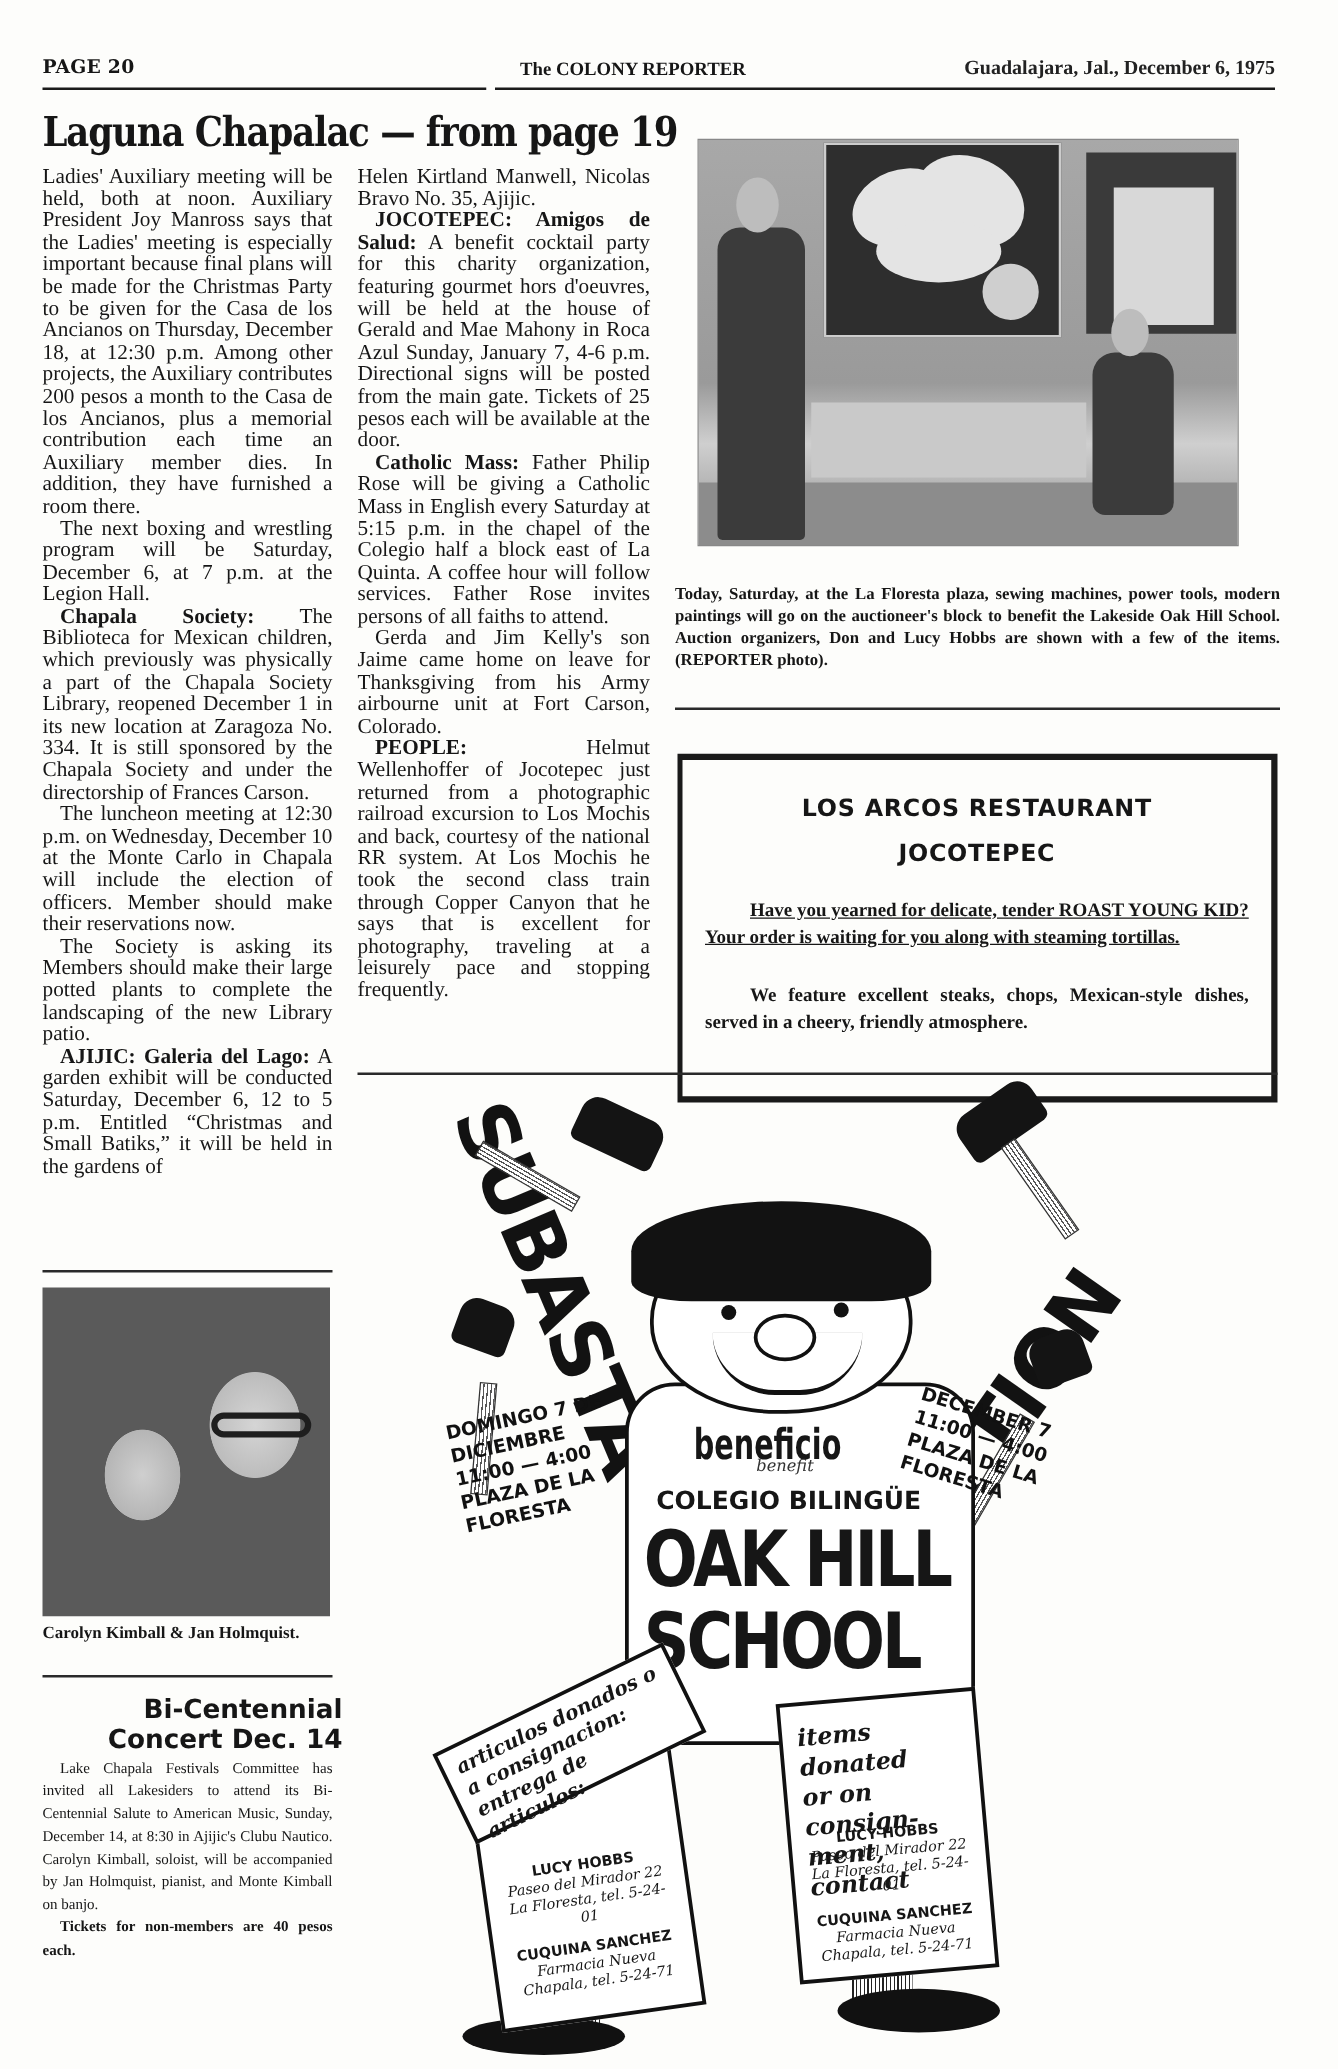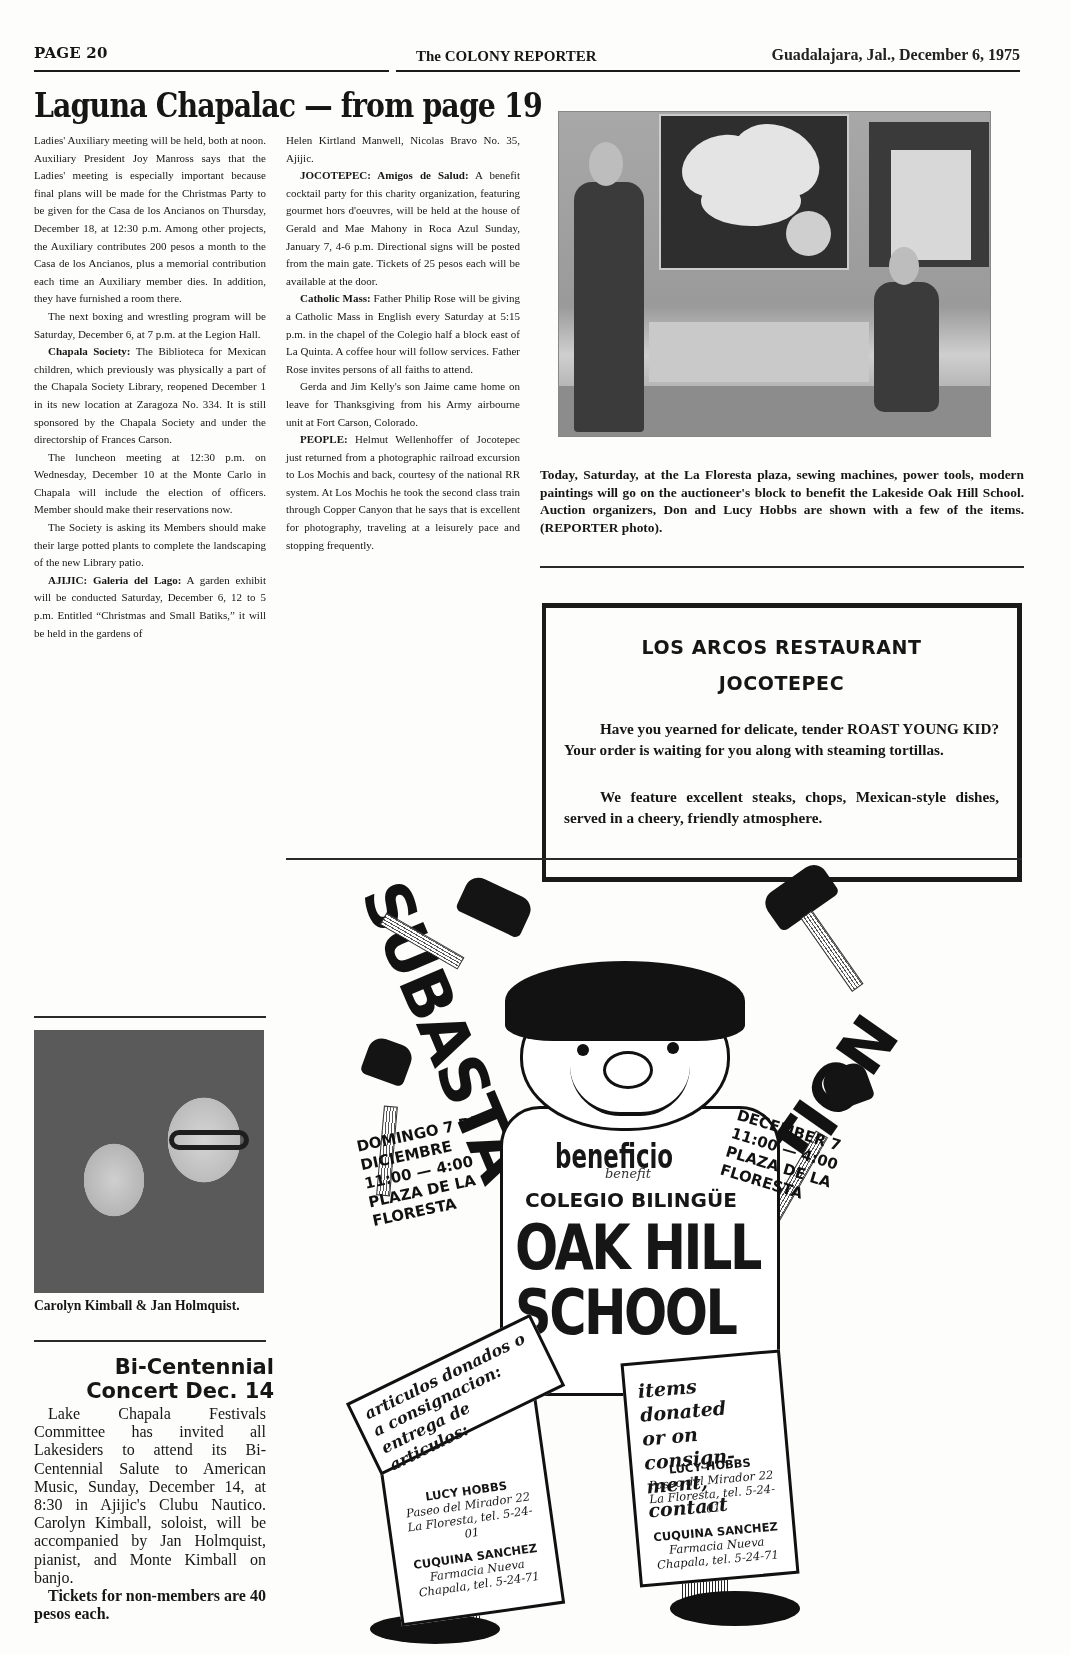--- a/index.html
+++ b/index.html
@@ -8,21 +8,21 @@
 
   .masthead { position: absolute; top: 38px; left: 34px; right: 50px; height: 34px; }
   .mh-page { position: absolute; left: 0; top: 6px; font: bold 15px "DejaVu Serif", serif; letter-spacing: 0.2px; }
   .mh-paper { position: absolute; left: 382px; top: 10px; font: bold 15px "Liberation Serif", serif; }
   .mh-date { position: absolute; right: 0; top: 8px; font: 16px "Liberation Serif", serif; font-weight: bold; color: #222; }
   .mh-rule-left { position: absolute; left: 0; top: 32px; width: 355px; height: 2px; background: #1b1b1b; }
   .mh-rule-right { position: absolute; left: 362px; right: 0; top: 32px; height: 2px; background: #1b1b1b; }
 
   .headline { position: absolute; left: 34px; top: 86px; font: bold 33px "DejaVu Serif", serif; letter-spacing: -1px; transform: scaleX(0.86); transform-origin: left; white-space: nowrap; }
 
-  .col { position: absolute; font-size: 11px; line-height: 17.6px; text-align: justify; hyphens: none; }
+  .col { position: absolute; font-size: 17px; line-height: 17.6px; text-align: justify; hyphens: none; }
   .col p { text-indent: 0; margin: 0; }
   .col p.ind { text-indent: 14px; }
   .col b { font-weight: bold; }
   .col1 { left: 34px; top: 132px; width: 232px; }
   .col2 { left: 286px; top: 132px; width: 234px; }
 
   .photo { position: absolute; overflow: hidden; background: #7a7a7a; }
   .photo-auction { left: 558px; top: 111px; width: 433px; height: 326px; background:
       linear-gradient(180deg, #a8a8a8 0%, #9a9a9a 60%, #cfcfcf 75%, #8f8f8f 100%); border: 1px solid #888; }
   .painting-big { position: absolute; left: 100px; top: 2px; width: 190px; height: 156px; background: #2e2e2e; border: 2px solid #ccc; }
@@ -33,35 +33,35 @@
   .head { position: absolute; background: #bdbdbd; border-radius: 50%; }
   .sofa { position: absolute; left: 90px; top: 210px; width: 220px; height: 60px; background: #c9c9c9; }
   .floor { position: absolute; left: 0; bottom: 0; width: 100%; height: 50px; background: #8c8c8c; }
 
   .caption-auction { position: absolute; left: 540px; top: 466px; width: 484px; font: bold 13.4px "Liberation Serif", serif; line-height: 17.5px; text-align: justify; }
   .rule-right-1 { position: absolute; left: 540px; top: 566px; width: 484px; height: 2px; background: #2a2a2a; }
 
   .ad-box { position: absolute; left: 542px; top: 603px; width: 480px; height: 279px; border: 5px solid #1a1a1a; border-left-width: 4px; }
   .ad-title { position: absolute; left: 0; right: 0; top: 28px; text-align: center; font: bold 19px "DejaVu Sans", sans-serif; letter-spacing: 0.6px; }
   .ad-sub { position: absolute; left: 0; right: 0; top: 64px; text-align: center; font: bold 19px "DejaVu Sans", sans-serif; letter-spacing: 0.6px; }
-  .ad-p1 { position: absolute; left: 18px; right: 18px; top: 110px; font: bold 15.2px "Liberation Serif", serif; line-height: 21px; text-align: justify; text-indent: 36px; }
+  .ad-p1 { position: absolute; left: 18px; right: 18px; top: 110px; font: bold 15.2px "Liberation Serif", serif; line-height: 21px; text-align: justify; text-indent: 36px; text-decoration: underline; }
   .ad-p2 { position: absolute; left: 18px; right: 18px; top: 178px; font: bold 15.2px "Liberation Serif", serif; line-height: 21px; text-align: justify; text-indent: 36px; }
   .rule-mid { position: absolute; left: 286px; top: 858px; width: 736px; height: 2px; background: #2a2a2a; }
   .rule-col1 { position: absolute; left: 34px; top: 1016px; width: 232px; height: 2px; background: #2a2a2a; }
 
   .photo-portrait { left: 34px; top: 1030px; width: 230px; height: 263px; background:
       radial-gradient(ellipse 50px 60px at 80px 150px, #cfcfcf 0%, #b5b5b5 60%, transparent 61%),
       radial-gradient(ellipse 60px 70px at 170px 110px, #d5d5d5 0%, #bcbcbc 60%, transparent 61%),
       #5a5a5a; }
   .glasses { position: absolute; left: 135px; top: 100px; width: 80px; height: 20px; border: 5px solid #1e1e1e; border-radius: 10px; }
   .caption-portrait { position: absolute; left: 34px; top: 1297px; width: 232px; font: bold 13.6px "Liberation Serif", serif; line-height: 17.6px; }
   .rule-col1b { position: absolute; left: 34px; top: 1340px; width: 232px; height: 2px; background: #2a2a2a; }
 
   .bc-head { position: absolute; left: 34px; top: 1355px; width: 240px; font: bold 21px "DejaVu Sans", sans-serif; line-height: 24px; text-align: right; }
-  .bc-body { position: absolute; left: 34px; top: 1405px; width: 232px; font-size: 16px; line-height: 18.2px; text-align: justify; }
+  .bc-body { position: absolute; left: 34px; top: 1405px; width: 232px; font-size: 12px; line-height: 18.2px; text-align: justify; }
   .bc-body p { text-indent: 14px; }
 
   
   .auction-ad { position: absolute; left: 355px; top: 866px; width: 605px; height: 770px; }
   .big-word { position: absolute; font: bold 64px "DejaVu Sans", sans-serif; color: #121212; letter-spacing: -2px; white-space: nowrap; transform-origin: left top; }
   .w-subasta { left: 60px; top: 5px; transform: rotate(67deg); }
   .w-auction { left: 320px; top: 390px; transform: rotate(-55deg); }
   .hammer { position: absolute; width: 70px; height: 40px; background: #141414; border-radius: 14px 14px 6px 6px; }
   .handle { position: absolute; width: 14px; height: 90px; background: repeating-linear-gradient(90deg, #fff 0 2px, #555 2px 3px); border: 1px solid #333; }
   .face { position: absolute; left: 165px; top: 115px; width: 210px; height: 150px; border: 3px solid #111; border-radius: 50% 50% 48% 48%; background: #fff; }

